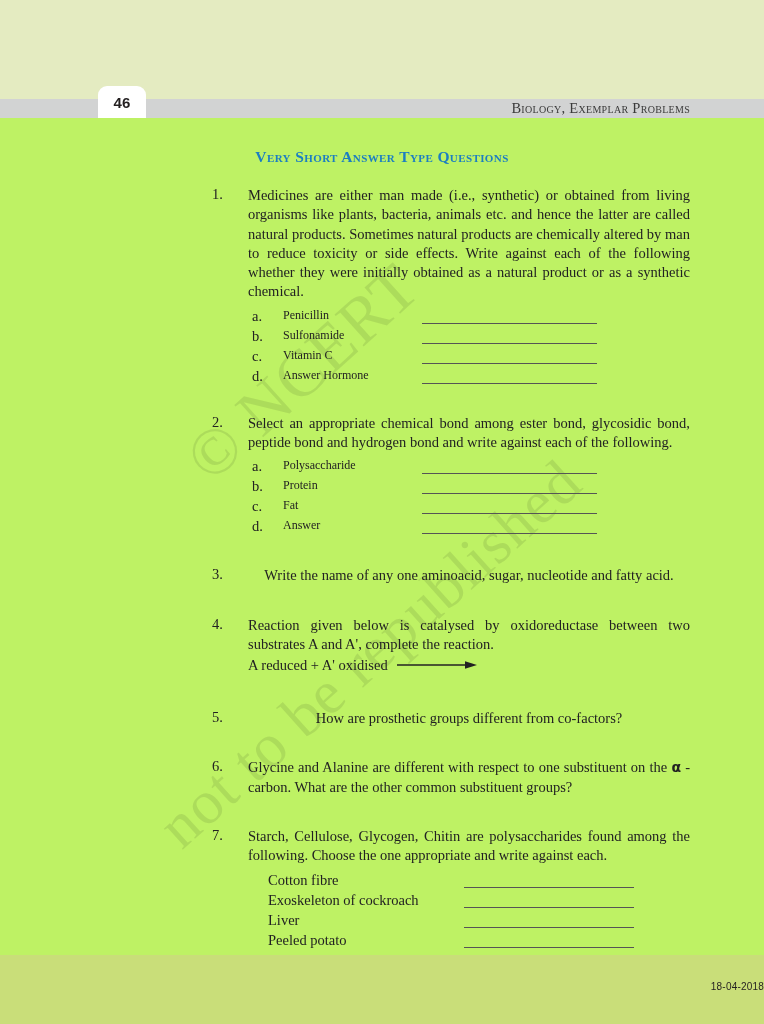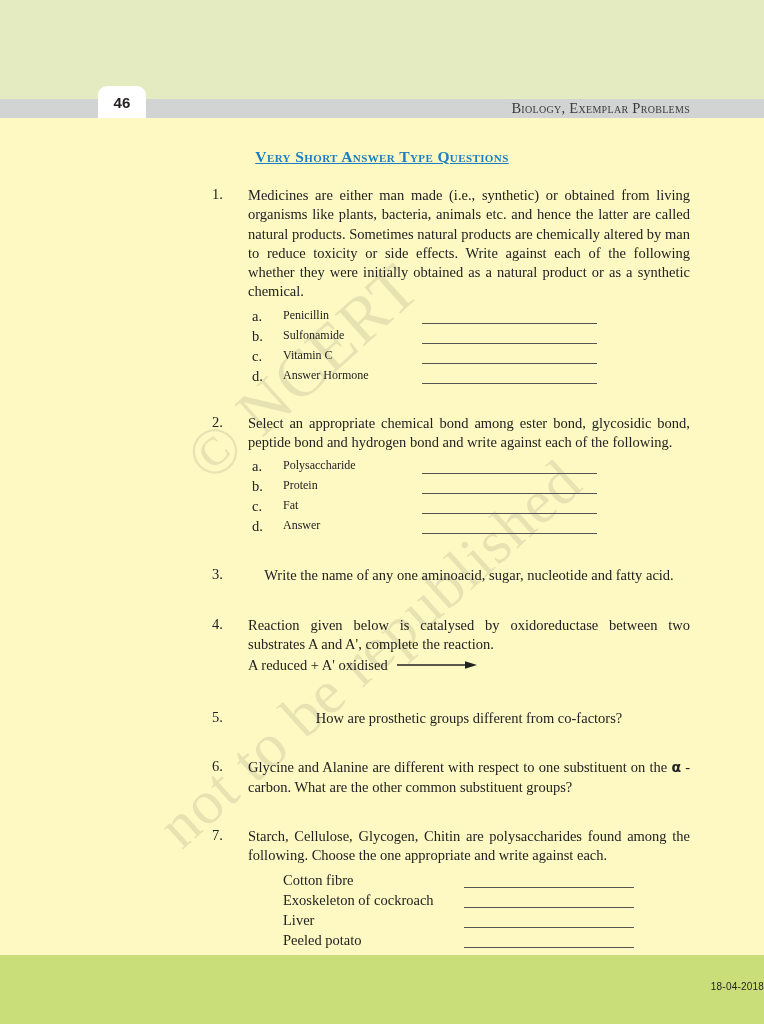--- a/index.html
+++ b/index.html
@@ -8,21 +8,21 @@
     background: #ffffff;
   }
   body {
     font-family: "Liberation Serif", serif;
   }
   .page {
     position: relative;
     width: 764px;
     height: 1024px;
     overflow: hidden;
-    background: #fef9c3;
+    background: #bef264;
   }
 
   
   .band-top {
     position: absolute;
     left: 0;
     top: 0;
     width: 764px;
     height: 99px;
     background: #e4ebc1;
@@ -85,21 +85,20 @@
     left: 0;
     top: 148px;
     width: 764px;
     text-align: center;
     font-family: "Liberation Serif", serif;
     font-weight: bold;
     font-size: 15.5px;
     font-variant: small-caps;
     letter-spacing: 0.4px;
     color: #1b7ec2;
-    text-decoration: underline;
   }
 
   
   .content {
     position: absolute;
     left: 0;
     top: 186px;
     width: 764px;
   }
   .qblock {
@@ -159,21 +158,21 @@
     border-bottom: 1px solid #555555;
   }
 
   
   .plainitem {
     position: relative;
     height: 20px;
   }
   .plain-text {
     position: absolute;
-    left: 283px;
+    left: 268px;
     top: 0;
     font-size: 14.5px;
     color: #222222;
     white-space: nowrap;
   }
 
   
   .reaction {
     position: relative;
     padding-left: 248px;

